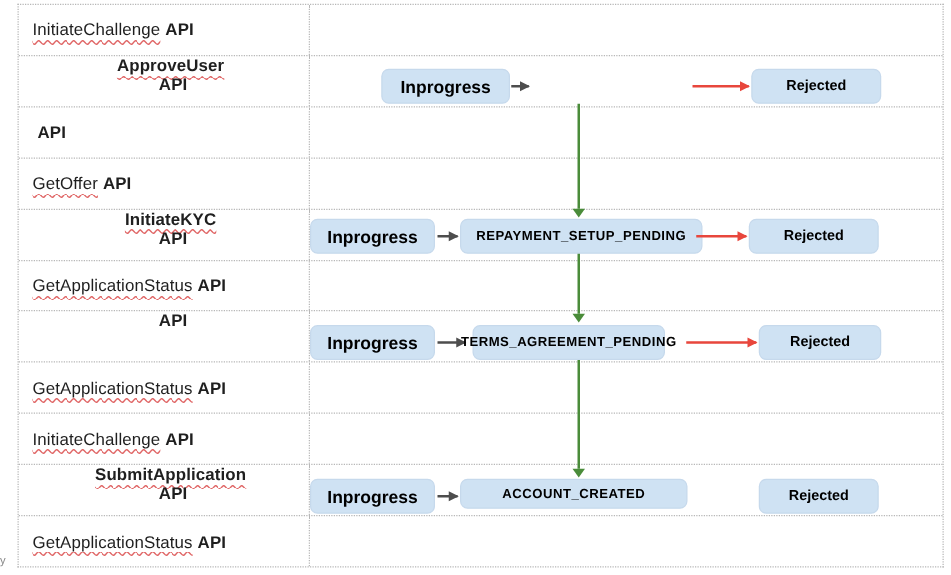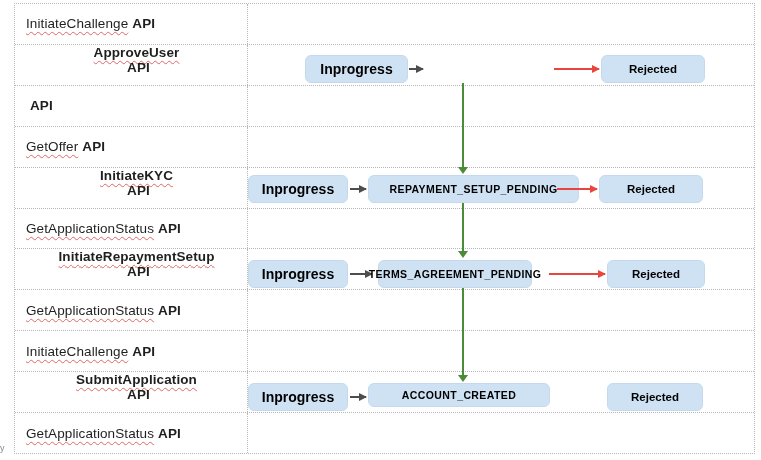--- a/index.html
+++ b/index.html
@@ -128,21 +128,20 @@
     <div class="t-row">
       <div class="cell-left">
         <span class="squiggle">GetApplicationStatus</span>
           <span class="suffix">API</span>
       </div>
       <div class="cell-right"></div>
     </div>
 
     <div class="t-row bold">
       <div class="cell-left">
-        <span class="squiggle">InitiateRepaymentSetup</span>
           <span class="suffix">API</span>
       </div>
       <div class="cell-right"></div>
     </div>
 
     <div class="t-row">
       <div class="cell-left">
         <span class="squiggle">GetApplicationStatus</span>
           <span class="suffix">API</span>
       </div>
@@ -179,21 +178,21 @@
 
     <div class="box progress" style="left:305px;top:55px;width:103px;height:28px;">Inprogress</div>
     <div class="h-arrow gray" style="left:409px;top:68px;width:14px;"></div>
     <div class="h-arrow red" style="left:554px;top:68px;width:45px;"></div>
     <div class="box rejected" style="left:601px;top:55px;width:104px;height:28px;">Rejected</div>
 
     <div class="v-arrow" style="left:462px;top:83px;height:84px;"></div>
 
     <div class="box progress" style="left:248px;top:175px;width:100px;height:28px;">Inprogress</div>
     <div class="h-arrow gray" style="left:350px;top:188px;width:16px;"></div>
-    <div class="box state" style="left:368px;top:175px;width:211px;height:28px;">REPAYMENT_SETUP_PENDING</div>
+    <div class="box state" style="left:368px;top:175px;width:194px;height:28px;">REPAYMENT_SETUP_PENDING</div>
     <div class="h-arrow red" style="left:557px;top:188px;width:40px;"></div>
     <div class="box rejected" style="left:599px;top:175px;width:104px;height:28px;">Rejected</div>
 
     <div class="v-arrow" style="left:462px;top:203px;height:48px;"></div>
 
     <div class="box progress" style="left:248px;top:260px;width:100px;height:28px;">Inprogress</div>
     <div class="h-arrow gray" style="left:350px;top:273px;width:22px;"></div>
     <div class="box state" style="left:378px;top:260px;width:154px;height:28px;">TERMS_AGREEMENT_PENDING</div>
     <div class="h-arrow red" style="left:549px;top:273px;width:56px;"></div>
     <div class="box rejected" style="left:607px;top:260px;width:98px;height:28px;">Rejected</div>

